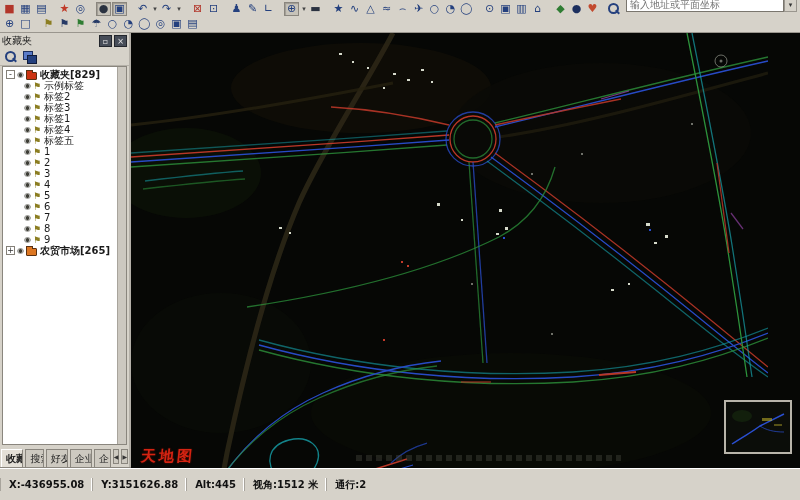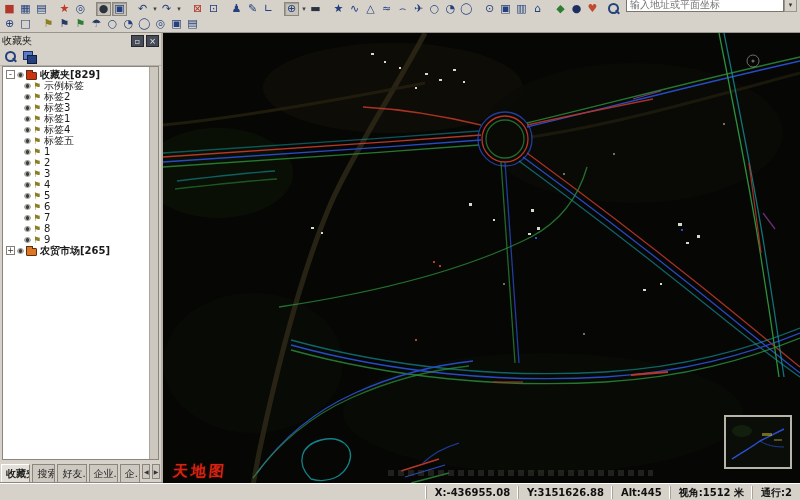--- a/index.html
+++ b/index.html
@@ -26,21 +26,21 @@
   .magnifier::after{content:"";position:absolute;left:8px;top:9px;width:5px;height:2px;
       background:var(--ink);transform:rotate(45deg)}
   .searchbox{margin-left:6px;display:flex;align-items:flex-start;height:22px}
   .searchbox input{border:1px solid #7a766e;outline:none;width:158px;font-size:10px;height:14px;
       padding:0 3px;font-family:inherit;background:#fff;color:#333}
   .combo-dd{width:13px;height:14px;font-size:7px;background:var(--chrome);
       border:1px solid #9a968e;padding:0;line-height:11px;cursor:pointer;color:#333}
 
   
   .main{flex:1;display:flex;min-height:0}
-  .sidebar{width:163px;display:flex;flex-direction:column;background:var(--chrome);
+  .sidebar{width:131px;display:flex;flex-direction:column;background:var(--chrome);
       border-right:2px solid #b4b0a8}
   .sb-header{height:15px;display:flex;align-items:center;padding:0 2px;font-size:10px}
   .sb-title{flex:1;color:#222}
   .sb-btn{width:13px;height:12px;background:#474d58;color:#e8e8e8;font-size:8px;line-height:11px;
       text-align:center;margin-left:2px;border:1px solid #23262c;cursor:pointer}
   .sb-tools{height:18px;display:flex;align-items:center;gap:6px;padding:0 4px;
       border-bottom:1px solid #b4b0a8}
   .layers-icon{display:inline-block;width:13px;height:12px;position:relative;cursor:pointer}
   .layers-icon::before{content:"";position:absolute;left:0;top:0;width:8px;height:7px;
       background:#5a7bc8;border:1px solid #1c2f5e}
@@ -74,22 +74,22 @@
   .map svg.base{position:absolute;inset:0}
   .tianditu-logo{position:absolute;left:10px;bottom:2px;font-family:"DejaVu Serif",serif;
       font-weight:bold;font-size:15px;color:#d42312;letter-spacing:3px;
       text-shadow:0 0 2px #701005;transform:skewX(-6deg)}
   .copyright{position:absolute;left:225px;bottom:7px;width:265px;height:6px;opacity:.4;
       background:repeating-linear-gradient(90deg,#4a4a40 0 6px,transparent 6px 10px)}
   .inset{position:absolute;right:8px;bottom:14px;width:68px;height:54px;
       border:2px solid #b8b4aa;background:#0b0d09;cursor:pointer}
 
   
-  .statusbar{height:17px;background:var(--chrome);border-top:1px solid #fff;
-      box-shadow:0 -1px 0 #8a867e;display:flex;align-items:center;justify-content:flex-end;
+  .statusbar{height:32px;background:var(--chrome);border-top:1px solid #fff;
+      box-shadow:0 -1px 0 #8a867e;display:flex;align-items:center;
       font-size:10px;font-weight:bold;color:#111}
   .scell{padding:0 8px;border-left:1px solid #a8a49c;box-shadow:-1px 0 0 #fff;
       height:13px;line-height:13px;white-space:nowrap}
 </style>
 </head>
 <body>
 
 <div class="app">
 
   <div class="toolbar">

